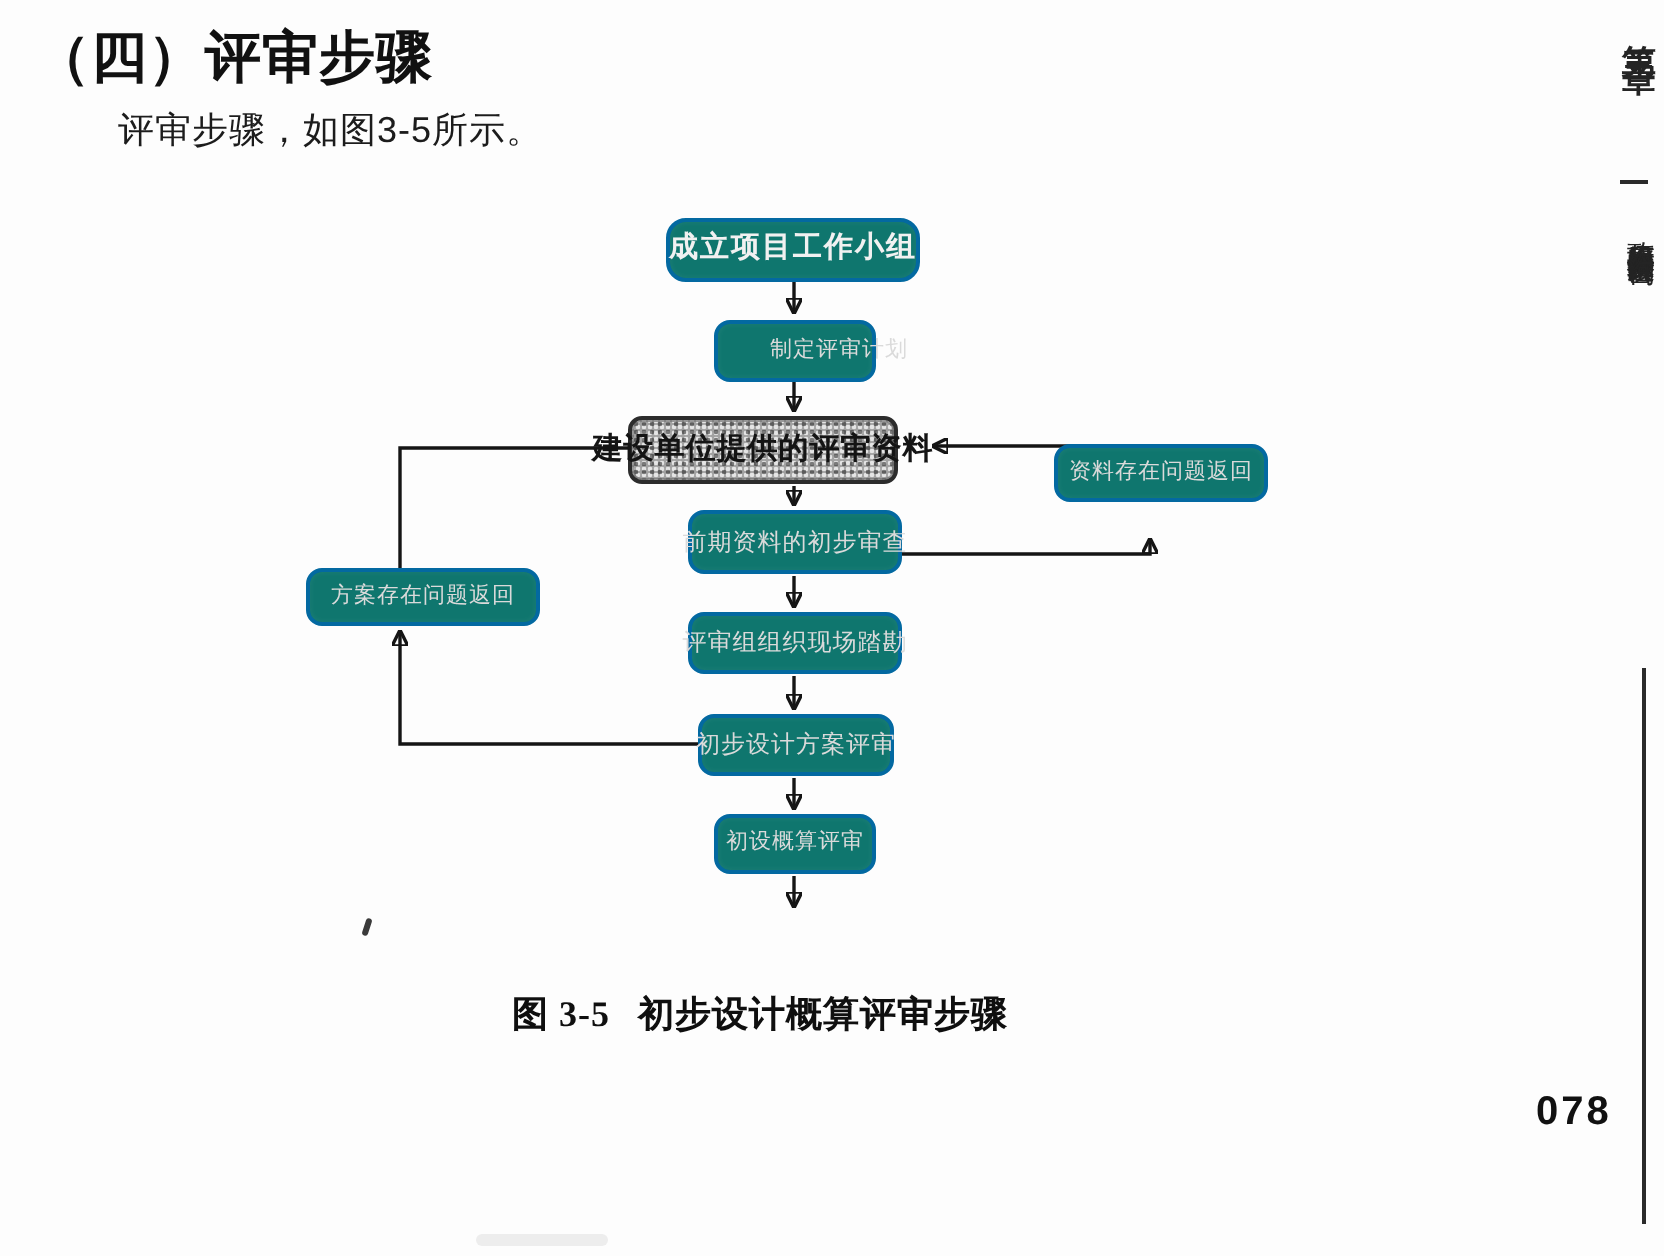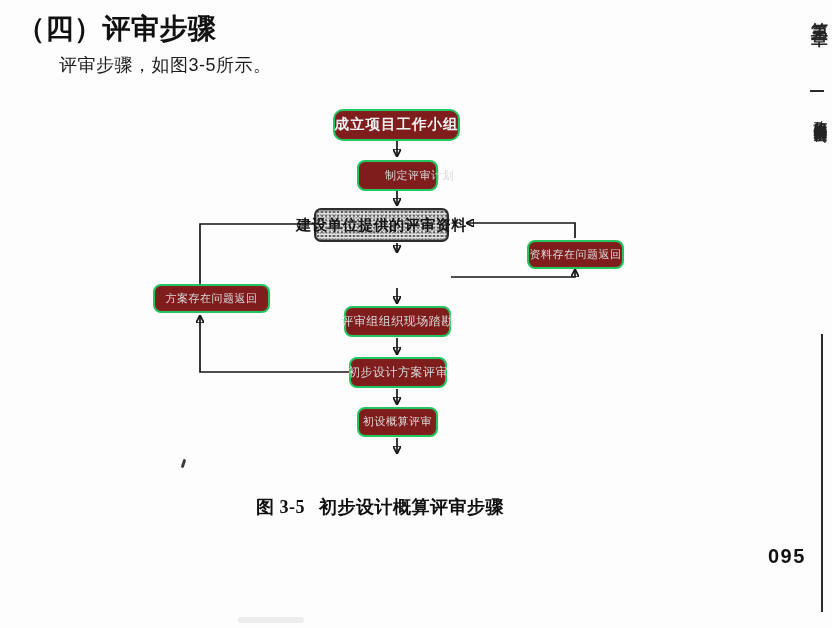--- a/index.html
+++ b/index.html
@@ -18,22 +18,22 @@
     font-size:28px; font-weight:bold; color:#111; letter-spacing:.5px;
   }
   .intro {
     position:absolute; left:59px; top:53px;
     font-size:18px; color:#1c1c1c; letter-spacing:.5px;
   }
 
   
   .node {
     position:absolute;
-    background:#7f1d1d;
-    border:2px solid #22c55e;
+    background:#0f766e;
+    border:2px solid #0369a1;
     border-radius:8px;
     color:#dadada;
     display:flex; align-items:center; justify-content:center;
     text-align:center; line-height:1.05;
     font-size:12px; letter-spacing:.5px;
     box-shadow: inset 0 0 3px rgba(255,255,255,.07);
     white-space:nowrap;
   }
   .node-establish { left:333px; top:109px; width:127px; height:32px;
     font-size:14.5px; font-weight:bold; color:#f1f1f1; border-radius:10px; letter-spacing:1px; }
@@ -50,21 +50,21 @@
     border-radius:7px;
     color:#141414; font-weight:bold; font-size:15px;
     box-shadow: inset 0 0 0 1px rgba(110,110,110,.65);
   }
   .node-check     { left:344px; top:255px; width:107px; height:32px; }
   .node-survey    { left:344px; top:306px; width:107px; height:31px; }
   .node-scheme    { left:349px; top:357px; width:98px;  height:31px; }
   .node-estimate  { left:357px; top:407px; width:81px;  height:30px; font-size:11px; }
   .node-compare   { left:277px; top:456px; width:234px; height:30px; font-size:12px; }
   .node-return-scheme   { left:153px; top:284px; width:117px; height:29px; font-size:11px; }
-  .node-return-material { left:527px; top:240px; width:97px; height:29px; font-size:11px; }
+  .node-return-material { left:527px; top:222px; width:107px; height:29px; font-size:11px; }
 
   svg.connectors { position:absolute; left:0; top:0; pointer-events:none; }
   svg.connectors path { stroke:#151515; stroke-width:1.7; fill:none; }
 
   .caption {
     position:absolute; left:230px; top:495px; width:300px;
     text-align:center; font-weight:bold; color:#0f0f0f; font-size:18px;
     letter-spacing:.5px; white-space:nowrap;
   }
   .caption .fig-label { font-family:"Liberation Serif", serif; margin-right:14px; }
@@ -128,32 +128,33 @@
     <path d="M397 438 V453" marker-end="url(#arr)"></path>
     <path d="M349 372 H200 V316" marker-end="url(#arr)"></path>
     <path d="M200 284 V224 H326" marker-end="url(#arr)"></path>
     <path d="M451 277 H575 V270" marker-end="url(#arr)"></path>
     <path d="M575 238 V223 H467" marker-end="url(#arr)"></path>
   </svg>
 
   <div class="node node-establish">成立项目工作小组</div>
   <div class="node node-plan">制定评审计划</div>
   <div class="node node-materials">建设单位提供的评审资料</div>
+  <div class="node node-check">前期资料的初步审查</div>
   <div class="node node-survey">评审组组织现场踏勘</div>
   <div class="node node-scheme">初步设计方案评审</div>
   <div class="node node-estimate">初设概算评审</div>
   <div class="node node-return-scheme">方案存在问题返回</div>
   <div class="node node-return-material">资料存在问题返回</div>
 
   <div class="caption">
     <span class="fig-label">图 3-5</span><span>初步设计概算评审步骤</span>
   </div>
 
   <div class="chapter-label">第三章</div>
   <div class="chapter-divider"></div>
   <div class="chapter-title">政府投资项目初步设计阶段造价咨询</div>
   <div class="side-rule"></div>
-  <div class="page-number">095</div>
+  <div class="page-number">078</div>
 
   <div class="stray-mark"></div>
   <div class="scan-smudge"></div>
 
 </div>
 
 </body></html>

